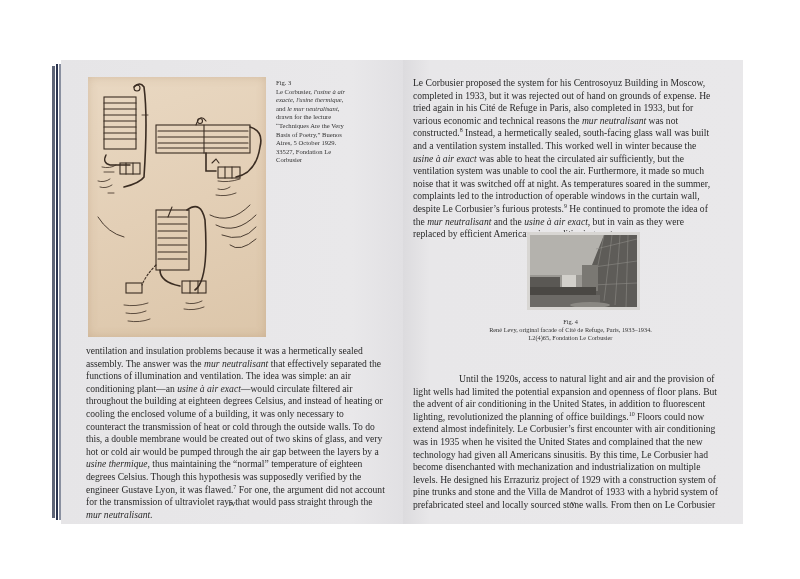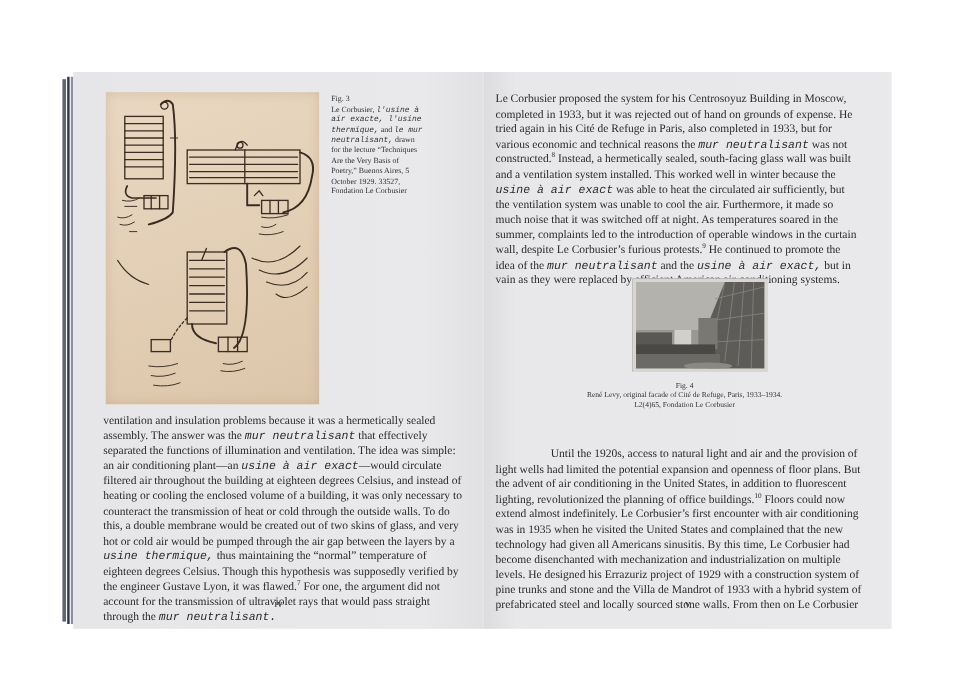--- a/index.html
+++ b/index.html
@@ -27,21 +27,21 @@
     font-size: 6.6px; line-height: 8.6px; color: #333;
   }
   .body-text {
     position: absolute; font-size: 9.6px; line-height: 12.6px; color: #2a2a2a; text-align: left;
   }
   .body-text p { margin: 0; }
   .body-text .indent { text-indent: 46px; }
   .left .body-text { left: 25px; top: 285px; width: 300px; }
   .right .body-text.top { left: 10px; top: 17px; width: 305px; }
   .right .body-text.bottom { left: 10px; top: 313px; width: 305px; }
-  i { font-style: italic; font-family: Liberation Mono, monospace; }
+  i { font-style: italic; }
   sup { font-size: 6px; line-height: 0; vertical-align: super; }
   .folio { position: absolute; bottom: 16px; font-size: 9px; color: #333; width: 100%; text-align: center; }
   .left .folio { left: 0; }
   .photo {
     position: absolute; left: 124px; top: 172px; width: 107px; height: 72px;
     background: #6e6c68; border: 3px solid #d8d6d3; overflow: hidden;
   }
   .caption-center {
     position: absolute; left: 40px; top: 258px; width: 255px; text-align: center;
     font-size: 6.3px; line-height: 8.2px; color: #333;

